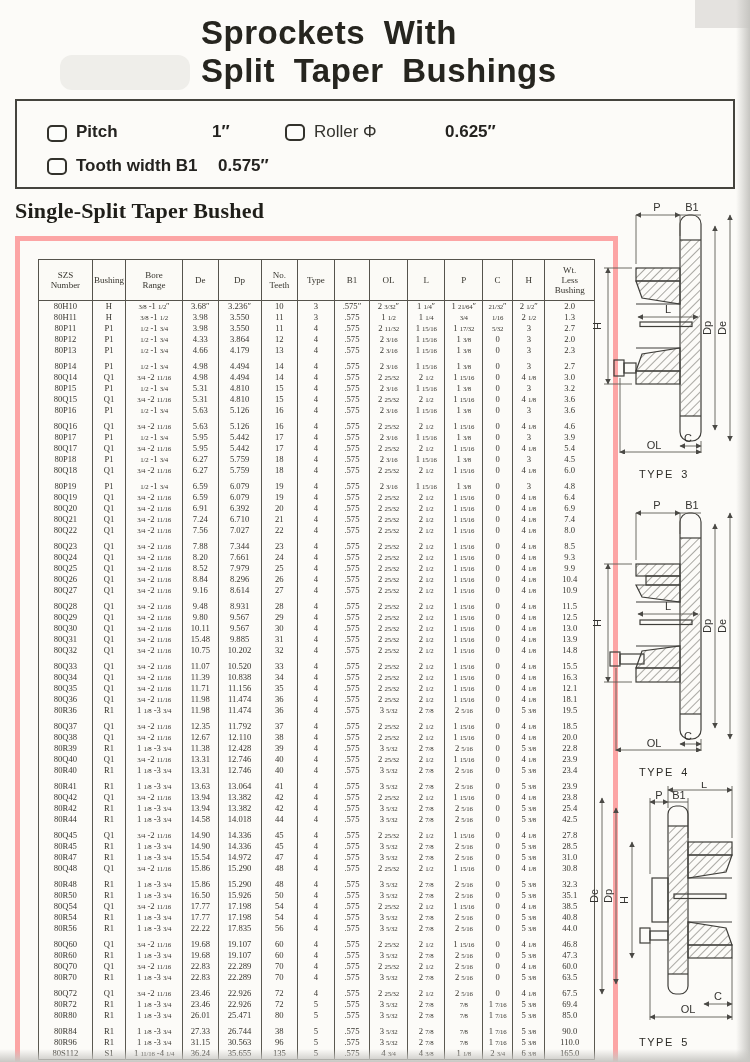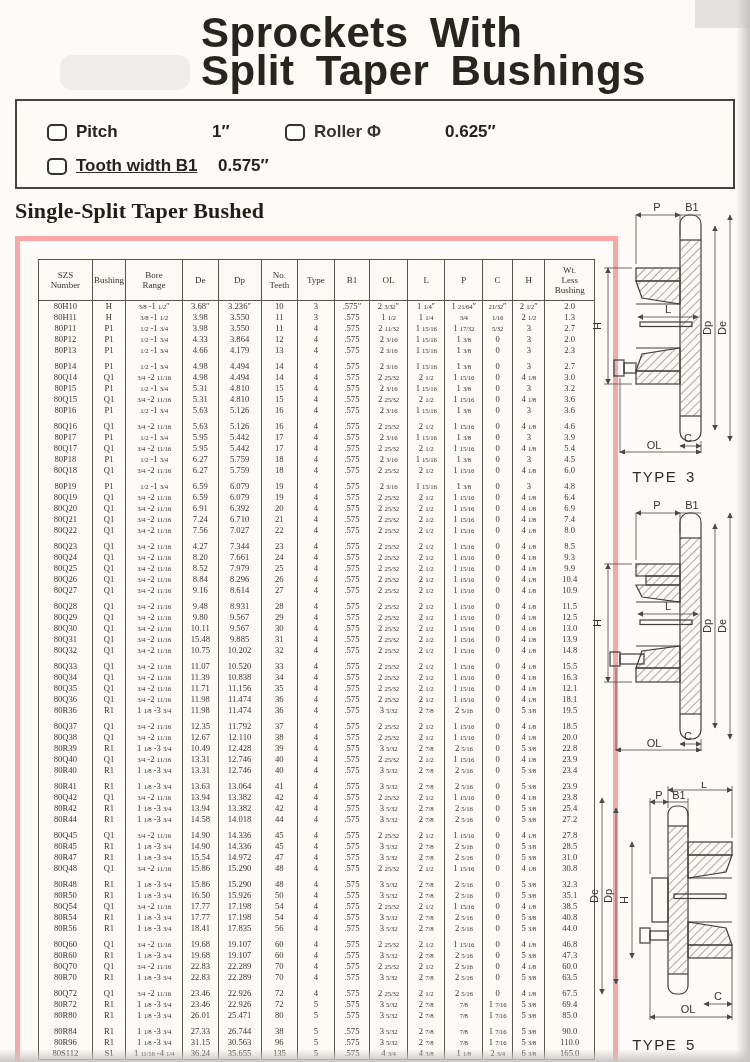--- a/index.html
+++ b/index.html
@@ -7,54 +7,54 @@
         font-family:"Liberation Sans",sans-serif;color:#2f2e29;}
   
   .edge-right{position:absolute;top:0;right:0;width:14px;height:100%;
     background:linear-gradient(to right,rgba(190,189,185,0),#c6c5c1);}
   .edge-bottom{position:absolute;left:0;bottom:0;width:100%;height:13px;
     background:linear-gradient(to bottom,rgba(200,199,195,0),#c9c8c4);}
   .corner-tr{position:absolute;top:0;right:0;width:55px;height:28px;background:#dddcd8;opacity:.8;}
   .smudge{position:absolute;left:60px;top:55px;width:130px;height:35px;background:#efeeea;border-radius:12px;}
 
   
-  .title-block{position:absolute;left:201px;top:14px;font-weight:bold;font-size:42px;
+  .title-block{position:absolute;left:201px;top:14px;font-weight:bold;font-size:33px;
     line-height:38px;letter-spacing:.5px;word-spacing:9px;color:#26251f;}
 
   
   .spec-box{position:absolute;left:15px;top:99px;width:716px;height:86px;border:2px solid #45443e;background:#fcfbf8;}
   .spec-item{position:absolute;display:flex;align-items:center;}
   .cbox{display:inline-block;width:16px;height:13px;border:2px solid #33322c;border-radius:5px;background:#fdfdfb;}
   .spec-label{font-weight:bold;font-size:17px;margin-left:9px;color:#242320;}
-  .spec-label.lt{font-weight:bold;color:#35342f;}
+  .spec-label.lt{font-weight:normal;color:#35342f;}
   .spec-value{font-weight:bold;font-size:17px;color:#242320;position:absolute;}
-  #spec1{left:30px;top:21px;} #spec1 .spec-value{left:165px;}
+  #spec1{left:30px;top:21px;align-items:flex-end;} #spec1 .spec-value{left:165px;}
   #spec2{left:268px;top:21px;} #spec2 .spec-value{left:160px;}
-  #spec3{left:30px;top:55px;text-decoration:underline;} #spec3 .spec-value{left:171px;}
+  #spec3{left:30px;top:55px;} #spec3 .spec-value{left:171px;}
 
   
   .section-heading{position:absolute;left:15px;top:198px;font-family:"Liberation Serif",serif;
     font-weight:bold;font-size:22px;letter-spacing:.2px;color:#1f1e19;}
 
   
   .table-wrap{position:absolute;left:15px;top:236px;border:5px solid #fca5a5;padding:18px;background:#fcfbf8;}
   table.spec{border-collapse:collapse;table-layout:fixed;width:557px;
     font-family:"Liberation Serif",serif;color:#37352e;}
   table.spec th{font-weight:normal;font-size:9px;line-height:10px;height:38px;
     border:1.4px solid #55534c;padding:1px 0;text-align:center;vertical-align:middle;background:#fbfaf6;}
   table.spec td{font-size:8.6px;line-height:11px;height:11px;padding:0;text-align:center;
     border-left:1px solid #5a5850;border-right:1px solid #5a5850;white-space:nowrap;overflow:hidden;}
   table.spec tr.gap td{height:5px;line-height:5px;font-size:0;}
   table.spec{border:1.6px solid #45443e;}
   .f{font-size:6.8px;letter-spacing:-.2px;}
 
   
   .diagram{position:absolute;width:164px;text-align:center;}
   #diag1{left:582px;top:202px;} #diag2{left:582px;top:500px;} #diag3{left:582px;top:782px;}
-  .diagram-caption{font-size:15px;letter-spacing:1.5px;color:#2d2c27;margin-top:10px;word-spacing:3px;}
+  .diagram-caption{font-size:11px;letter-spacing:1.5px;color:#2d2c27;margin-top:10px;word-spacing:3px;}
   .p{stroke:#3f3e3a;stroke-width:1.2;fill:none}
   .ph{stroke:#3f3e3a;stroke-width:1.2}
   .d{stroke:#5d5b55;stroke-width:.9;fill:none}
   .t{font-family:"Liberation Sans",sans-serif;font-size:11px;fill:#343330}
 </style>
 </head>
 <body>
 
 <div class="page">
   <div class="smudge"></div>
@@ -503,21 +503,21 @@
             <td></td>
             <td></td>
             <td></td>
             <td></td>
             <td></td>
           </tr>
           <tr>
             <td>80Q23</td>
             <td>Q1</td>
             <td><span class="f">3/4</span> -2 <span class="f">11/16</span></td>
-            <td>4.27</td>
+            <td>7.88</td>
             <td>7.344</td>
             <td>23</td>
             <td>4</td>
             <td>.575</td>
             <td>2 <span class="f">25/32</span></td>
             <td>2 <span class="f">1/2</span></td>
             <td>1 <span class="f">15/16</span></td>
             <td>0</td>
             <td>4 <span class="f">1/8</span></td>
             <td>8.5</td>
@@ -823,21 +823,21 @@
             <td>2 <span class="f">1/2</span></td>
             <td>1 <span class="f">15/16</span></td>
             <td>0</td>
             <td>4 <span class="f">1/8</span></td>
             <td>20.0</td>
           </tr>
           <tr>
             <td>80R39</td>
             <td>R1</td>
             <td>1 <span class="f">1/8</span> -3 <span class="f">3/4</span></td>
-            <td>10.49</td>
+            <td>11.38</td>
             <td>12.428</td>
             <td>39</td>
             <td>4</td>
             <td>.575</td>
             <td>3 <span class="f">5/32</span></td>
             <td>2 <span class="f">7/8</span></td>
             <td>2 <span class="f">5/16</span></td>
             <td>0</td>
             <td>5 <span class="f">3/8</span></td>
             <td>22.8</td>
@@ -945,21 +945,21 @@
             <td>14.58</td>
             <td>14.018</td>
             <td>44</td>
             <td>4</td>
             <td>.575</td>
             <td>3 <span class="f">5/32</span></td>
             <td>2 <span class="f">7/8</span></td>
             <td>2 <span class="f">5/16</span></td>
             <td>0</td>
             <td>5 <span class="f">3/8</span></td>
-            <td>27.2</td>
+            <td>42.5</td>
           </tr>
           <tr class="gap">
             <td></td>
             <td></td>
             <td></td>
             <td></td>
             <td></td>
             <td></td>
             <td></td>
             <td></td>
@@ -1111,21 +1111,21 @@
             <td>2 <span class="f">7/8</span></td>
             <td>2 <span class="f">5/16</span></td>
             <td>0</td>
             <td>5 <span class="f">3/8</span></td>
             <td>40.8</td>
           </tr>
           <tr>
             <td>80R56</td>
             <td>R1</td>
             <td>1 <span class="f">1/8</span> -3 <span class="f">3/4</span></td>
-            <td>18.41</td>
+            <td>22.22</td>
             <td>17.835</td>
             <td>56</td>
             <td>4</td>
             <td>.575</td>
             <td>3 <span class="f">5/32</span></td>
             <td>2 <span class="f">7/8</span></td>
             <td>2 <span class="f">5/16</span></td>
             <td>0</td>
             <td>5 <span class="f">3/8</span></td>
             <td>44.0</td>
@@ -1431,20 +1431,21 @@
       <line x1="146" y1="13" x2="146" y2="239" class="d" marker-start="url(#a4)" marker-end="url(#a4)"></line>
       <text class="t" transform="rotate(-90 127 126)" x="127" y="126" text-anchor="middle">Dp</text>
       <text class="t" transform="rotate(-90 142 126)" x="142" y="126" text-anchor="middle">De</text>
       <text class="t" x="104" y="240" text-anchor="middle">C</text>
       <line x1="96" y1="244" x2="117" y2="244" class="d" marker-start="url(#a4)" marker-end="url(#a4)"></line>
       <line x1="32" y1="168" x2="32" y2="251" class="d"></line>
         <line x1="117" y1="239" x2="117" y2="251" class="d"></line>
       <text class="t" x="70" y="247" text-anchor="middle">OL</text>
       <line x1="32" y1="250" x2="117" y2="250" class="d" marker-start="url(#a4)" marker-end="url(#a4)"></line>
     </svg>
+    <div class="diagram-caption">TYPE 4</div>
   </div>
 
   <div class="diagram" id="diag3">
     <svg width="160" height="240" viewBox="0 0 160 240">
       <defs>
         <pattern id="h5" patternUnits="userSpaceOnUse" width="6" height="6" patternTransform="rotate(45)">
           <line x1="0" y1="0" x2="0" y2="6" stroke="#7b7a74" stroke-width="1.3"></line>
         </pattern>
         <marker id="a5" viewBox="0 0 10 10" refX="9" refY="5" markerWidth="6.5" markerHeight="6.5" orient="auto-start-reverse">
           <path d="M0,0L10,5L0,10z" fill="#4a4945"></path>

